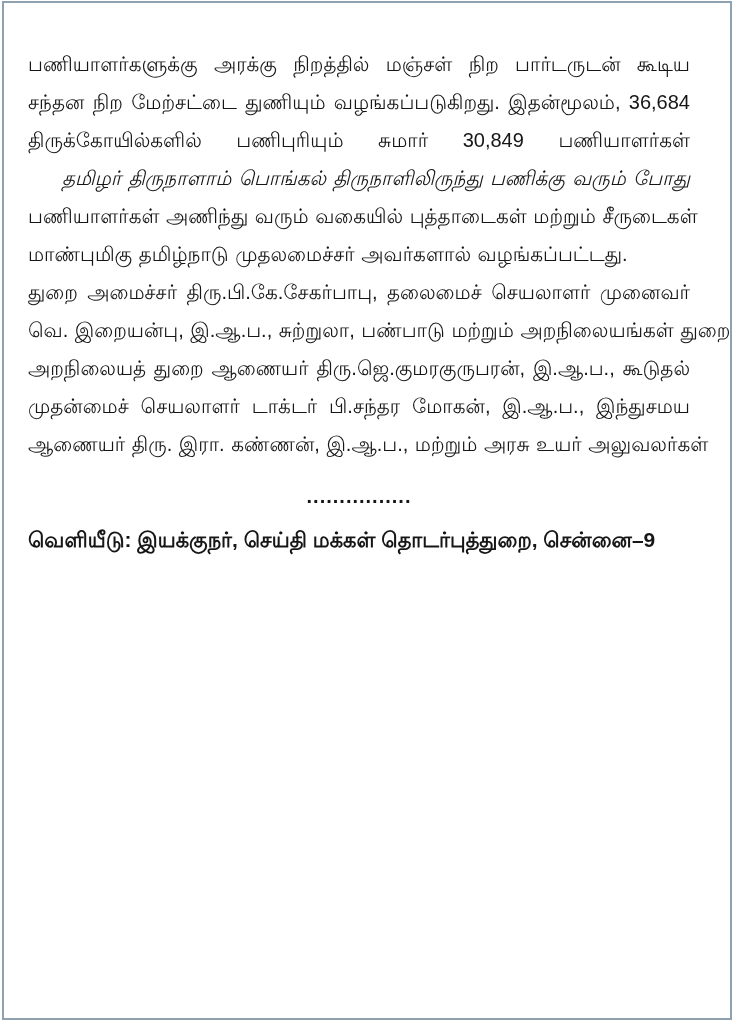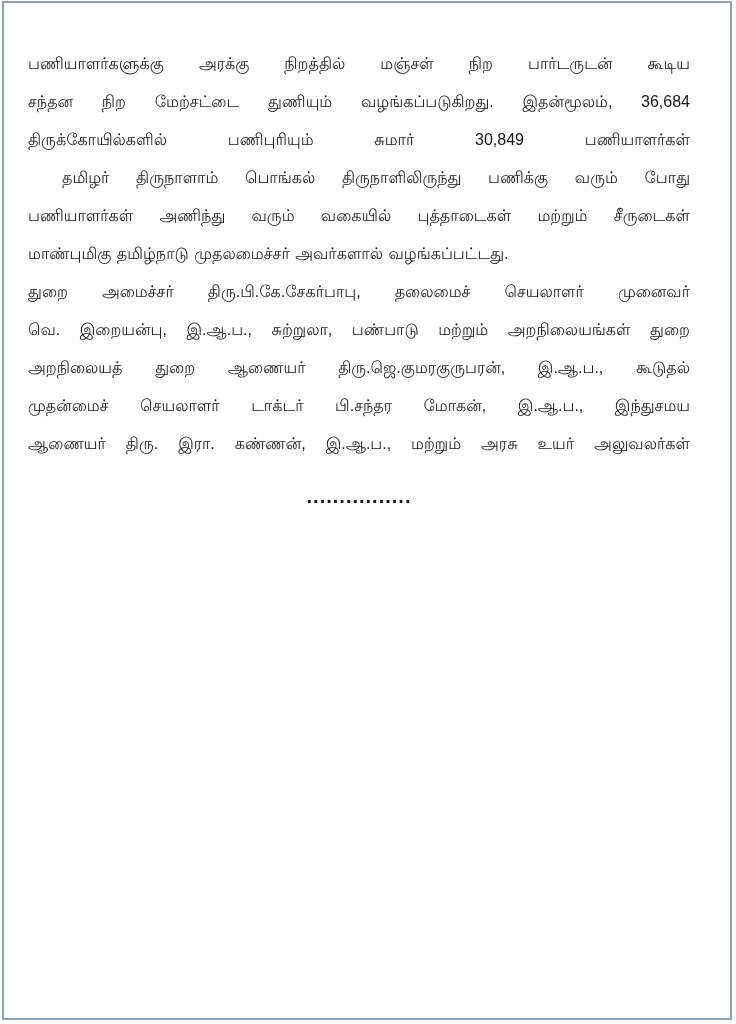--- a/index.html
+++ b/index.html
@@ -22,35 +22,36 @@
     bottom: 4px;
     box-sizing: border-box;
     border: 2px solid var(--border-color, #8fa0ae);
     background: var(--page-bg, #ffffff);
     overflow: hidden;
   }
   .content {
     padding: 42px 40px 0 24px;
   }
   .tline {
-    font-size: 16px;
+    font-size: 20px;
     line-height: 38px;
     color: var(--ink, #161616);
     text-align: justify;
     text-align-last: justify;
     -moz-text-align-last: justify;
     word-spacing: 1px;
     white-space: nowrap;
   }
   .tline.last {
     text-align-last: left;
     -moz-text-align-last: left;
   }
   .tline.indent {
     text-indent: 34px;
+    font-style: italic;
   }
   .separator {
     margin-top: 14px;
     font-size: 20px;
     line-height: 38px;
     font-weight: 700;
     letter-spacing: 1px;
     text-align: center;
     color: var(--ink, #161616);
   }
@@ -84,15 +85,16 @@
     <div>
       <div class="tline">துறை அமைச்சர் திரு.பி.கே.சேகர்பாபு, தலைமைச் செயலாளர் முனைவர்</div>
       <div class="tline">வெ. இறையன்பு, இ.ஆ.ப., சுற்றுலா, பண்பாடு மற்றும் அறநிலையங்கள் துறை</div>
       <div class="tline">அறநிலையத் துறை ஆணையர் திரு.ஜெ.குமரகுருபரன், இ.ஆ.ப., கூடுதல்</div>
       <div class="tline">முதன்மைச் செயலாளர் டாக்டர் பி.சந்தர மோகன், இ.ஆ.ப.,  இந்துசமய</div>
       <div class="tline">ஆணையர் திரு. இரா. கண்ணன், இ.ஆ.ப.,  மற்றும் அரசு உயர் அலுவலர்கள்</div>
     </div>
 
     <div class="separator">................</div>
 
+    <div class="footer-line">வெளியீடு: இயக்குநர், செய்தி மக்கள் தொடர்புத்துறை, சென்னை–9</div>
 
   </div>
 </div>
 
 </body></html>

